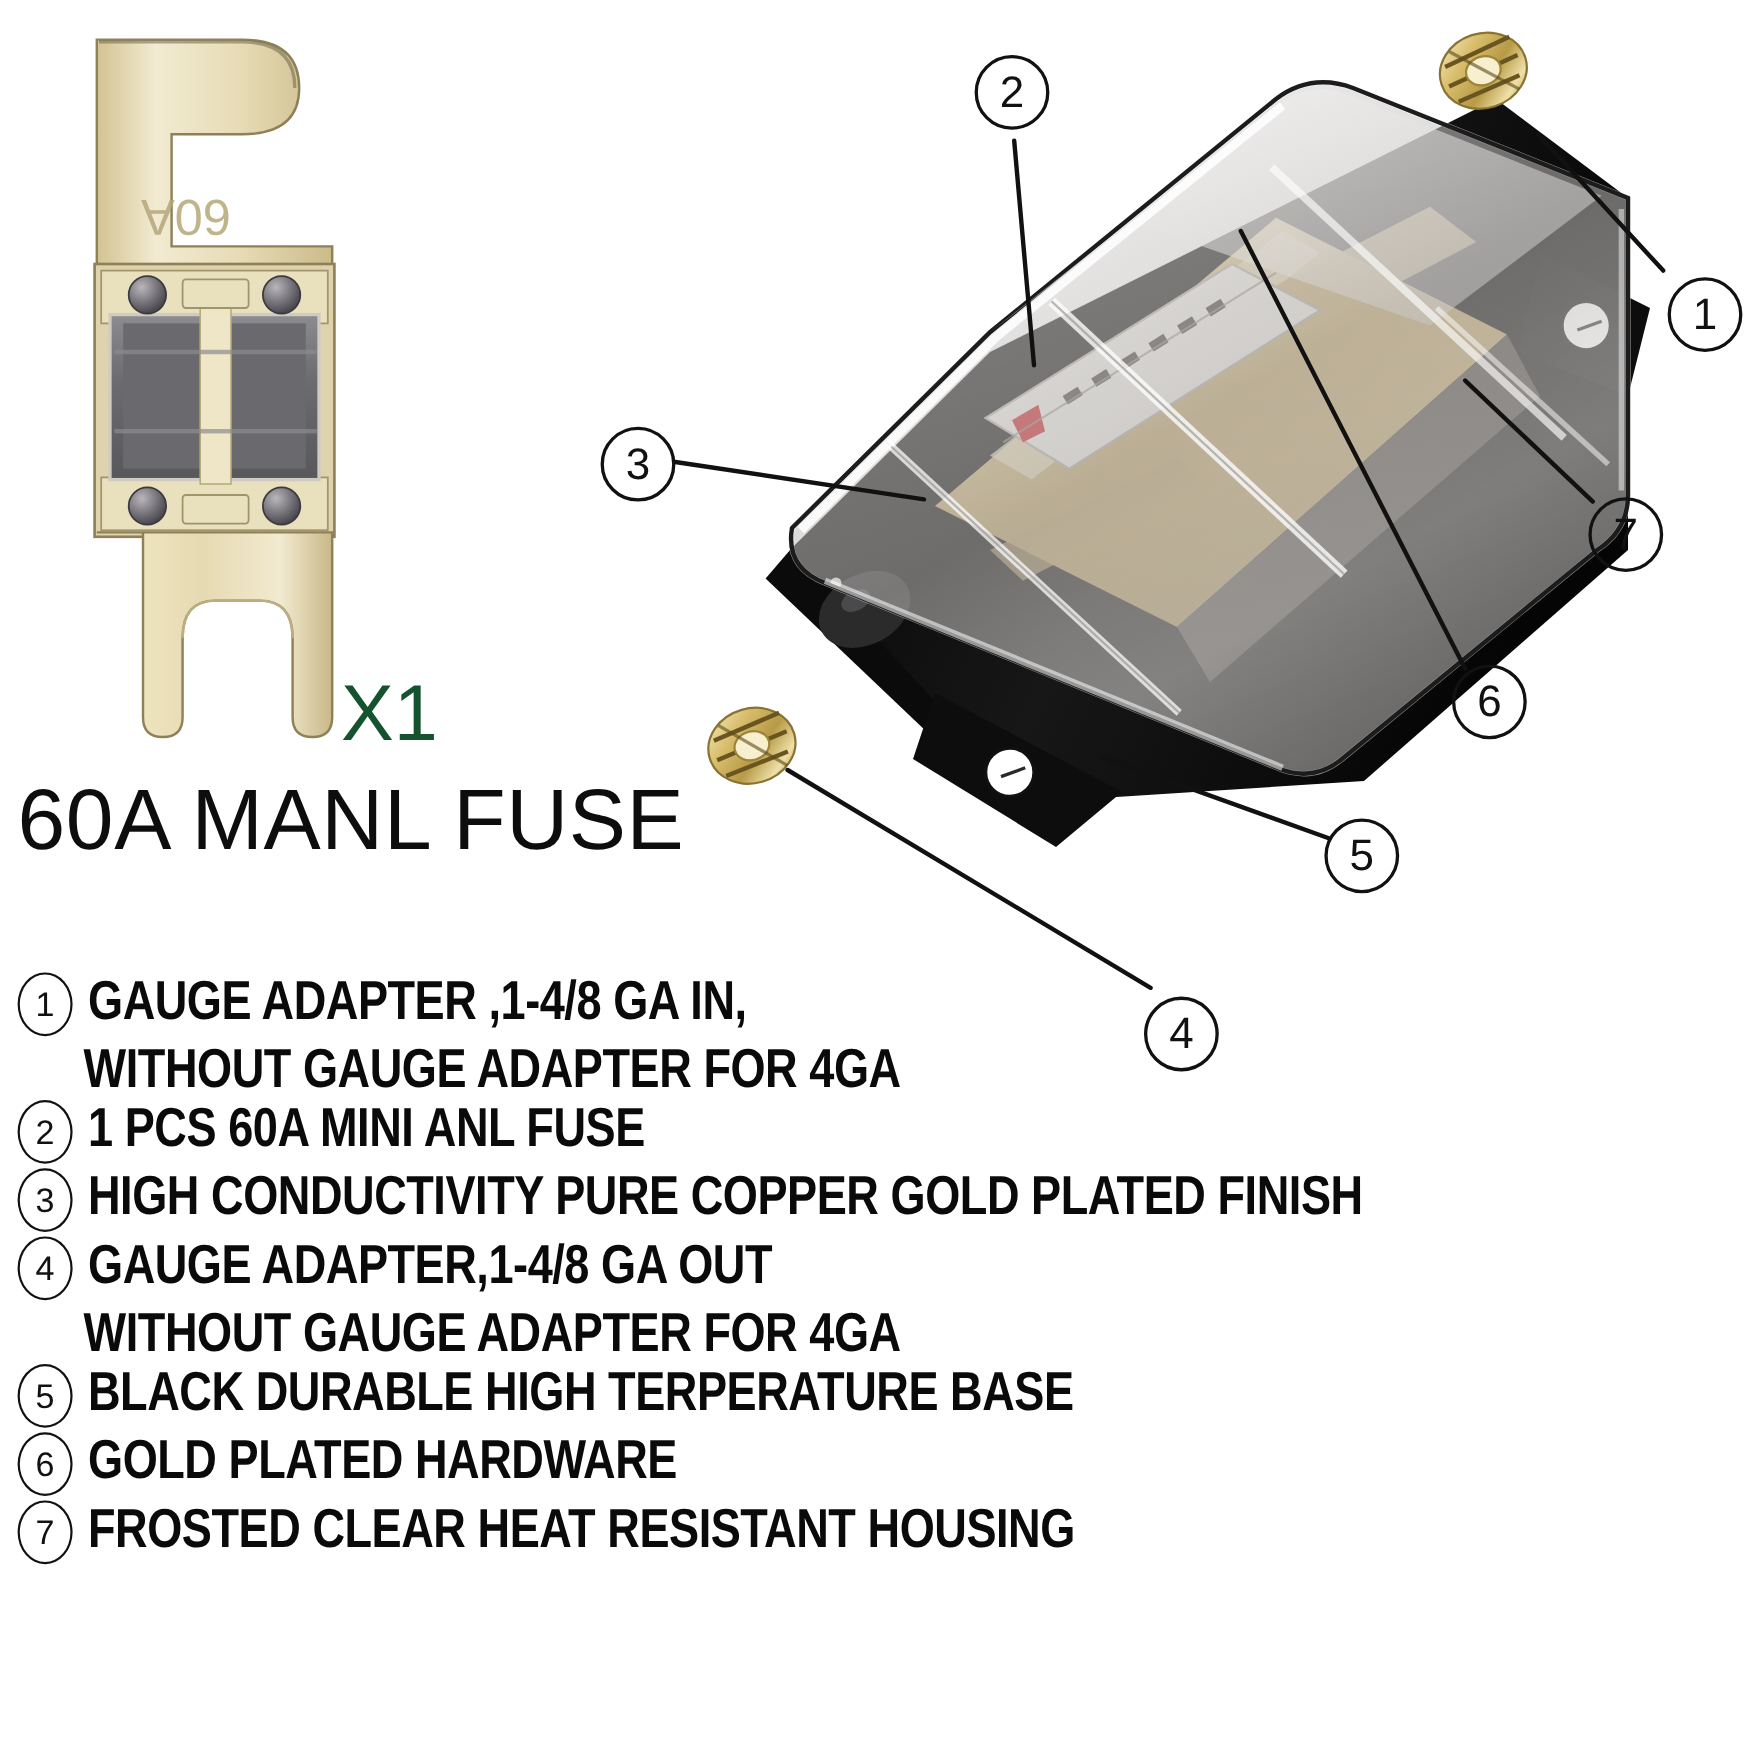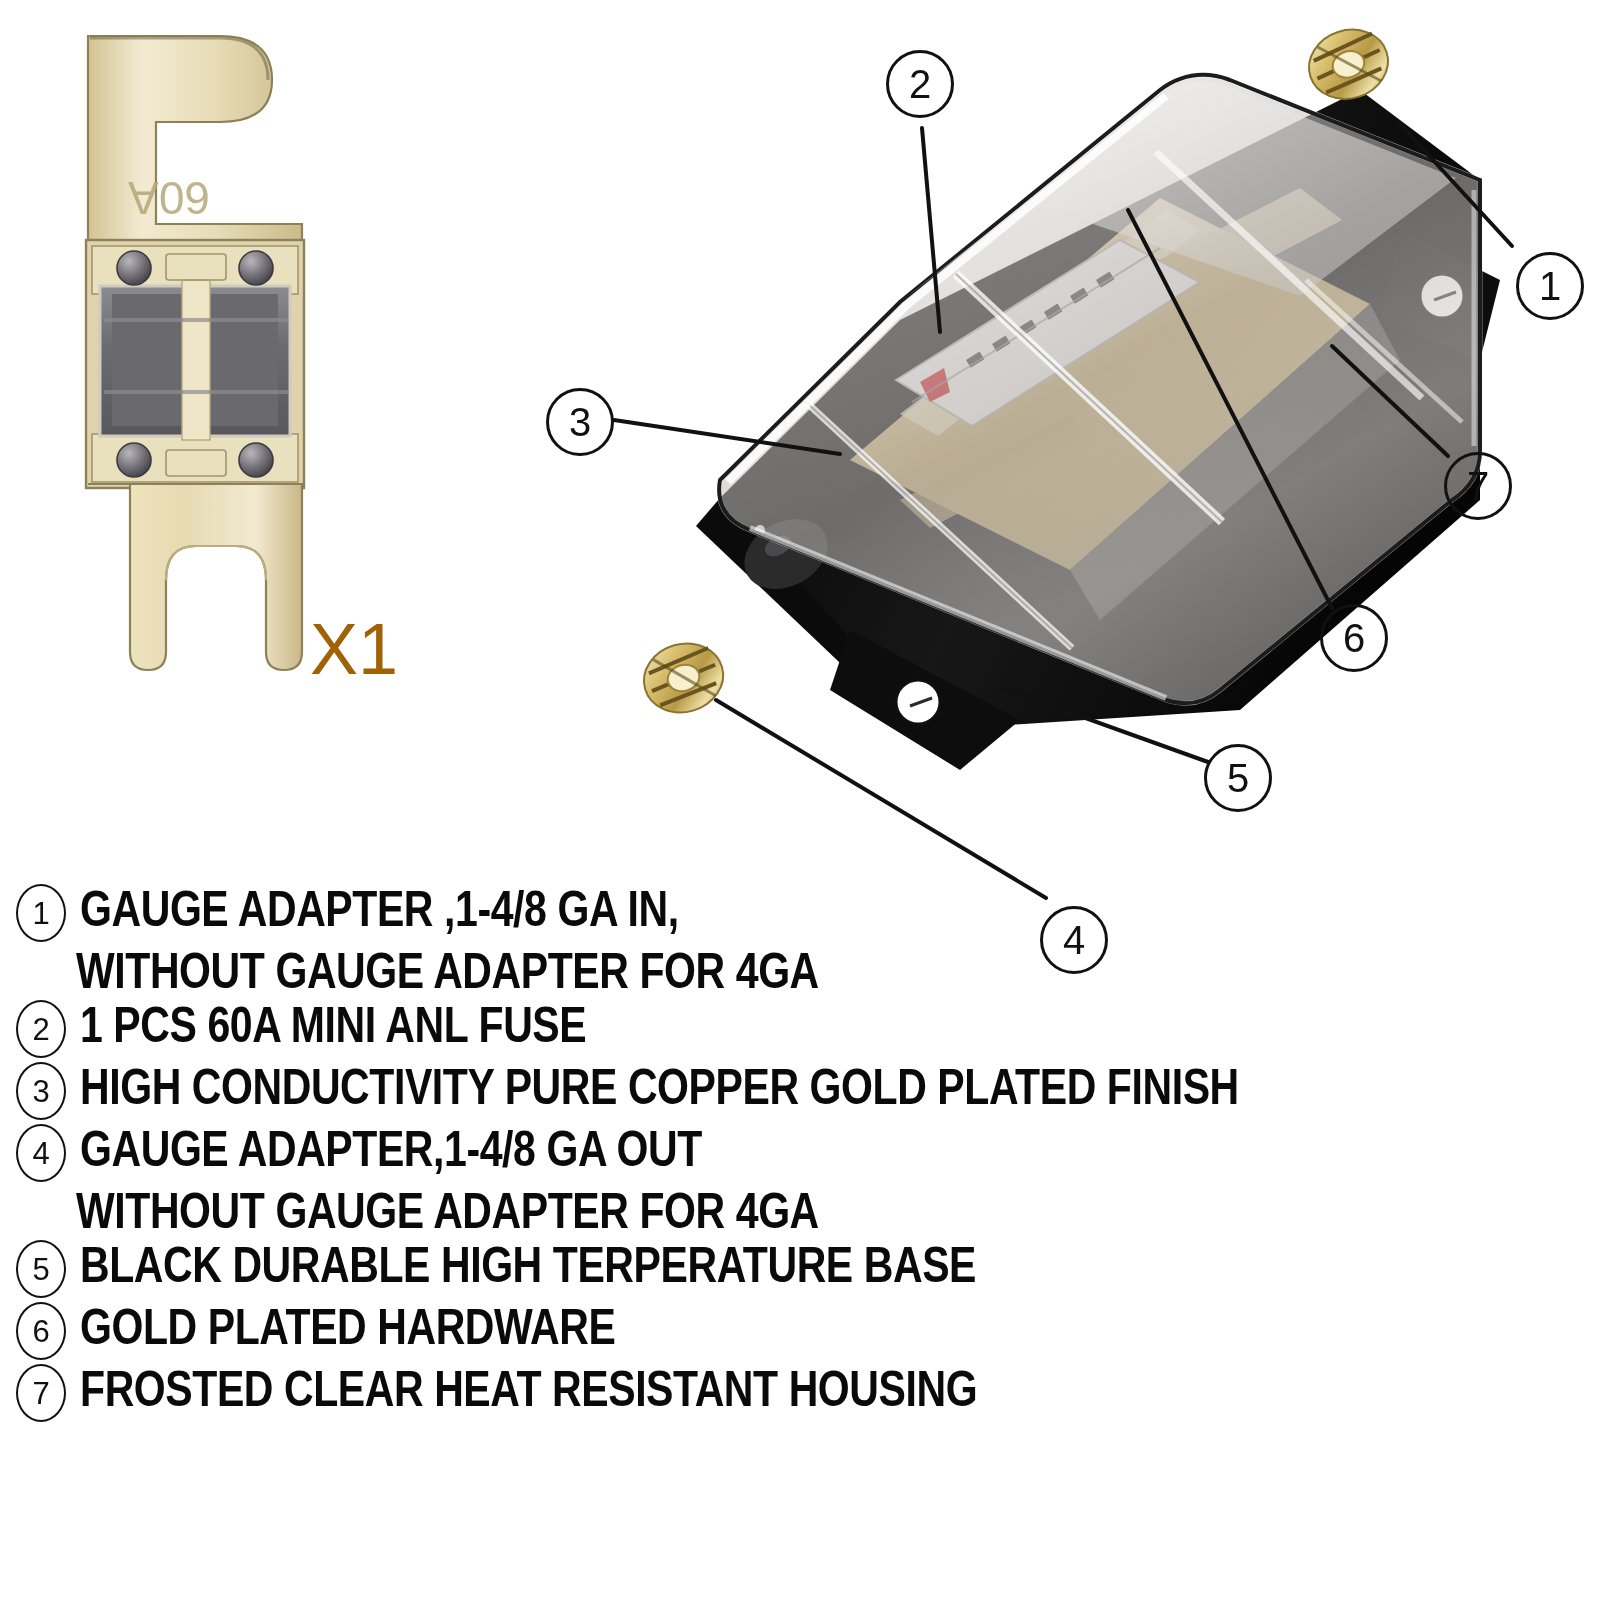--- a/index.html
+++ b/index.html
@@ -16,21 +16,21 @@
   .callout{
     position:absolute;width:62px;height:62px;border:3px solid #111;border-radius:50%;
     display:flex;align-items:center;justify-content:center;
     font-size:40px;line-height:1;color:#111;background:transparent;
     font-family:"Liberation Sans","DejaVu Sans",sans-serif;
   }
 
   
   .fuse-x1{
     position:absolute;left:310px;top:608px;font-size:72px;letter-spacing:0px;
-    color:#a16207;font-family:"Liberation Sans","DejaVu Sans",sans-serif;
+    color:#14532d;font-family:"Liberation Sans","DejaVu Sans",sans-serif;
   }
   .fuse-name{
     position:absolute;left:16px;top:700px;font-size:78px;letter-spacing:0.5px;
     color:#0d0d0d;white-space:nowrap;
     font-family:"Liberation Sans","DejaVu Sans",sans-serif;
   }
 
   
   #legend{position:absolute;left:0;top:884px;width:1600px;}
   .leg-row{position:relative;height:auto;display:flex;align-items:flex-start;}
@@ -114,20 +114,21 @@
       <g>
         <path d="M28 466 L242 466 L242 634 Q242 652 224 652 Q206 652 206 634 L206 562
                  Q206 528 176 528 L136 528 Q106 528 106 562 L106 634
                  Q106 652 88 652 Q70 652 70 634 L70 466 Z" fill="url(#goldV)" stroke="#8e8158" stroke-width="2.2"></path>
         <path d="M106 562 Q106 528 136 528 L176 528 Q206 528 206 562" fill="none" stroke="#bdae80" stroke-width="2.2"></path>
       </g>
     </svg>
   </div>
 
   <div class="fuse-x1">X1</div>
+  <div class="fuse-name">60A MANL FUSE</div>
 
   <div class="abs" style="left:600px;top:30px;">
     <svg width="1000" height="880" viewBox="0 0 1000 880">
       <defs>
         <linearGradient id="coverG" x1="0.15" y1="0" x2="0.85" y2="1">
           <stop offset="0%" stop-color="#f2f1f0"></stop>
           <stop offset="22%" stop-color="#d6d4d3"></stop>
           <stop offset="48%" stop-color="#b8b5b3"></stop>
           <stop offset="72%" stop-color="#dcdad8"></stop>
           <stop offset="100%" stop-color="#a5a2a0"></stop>

